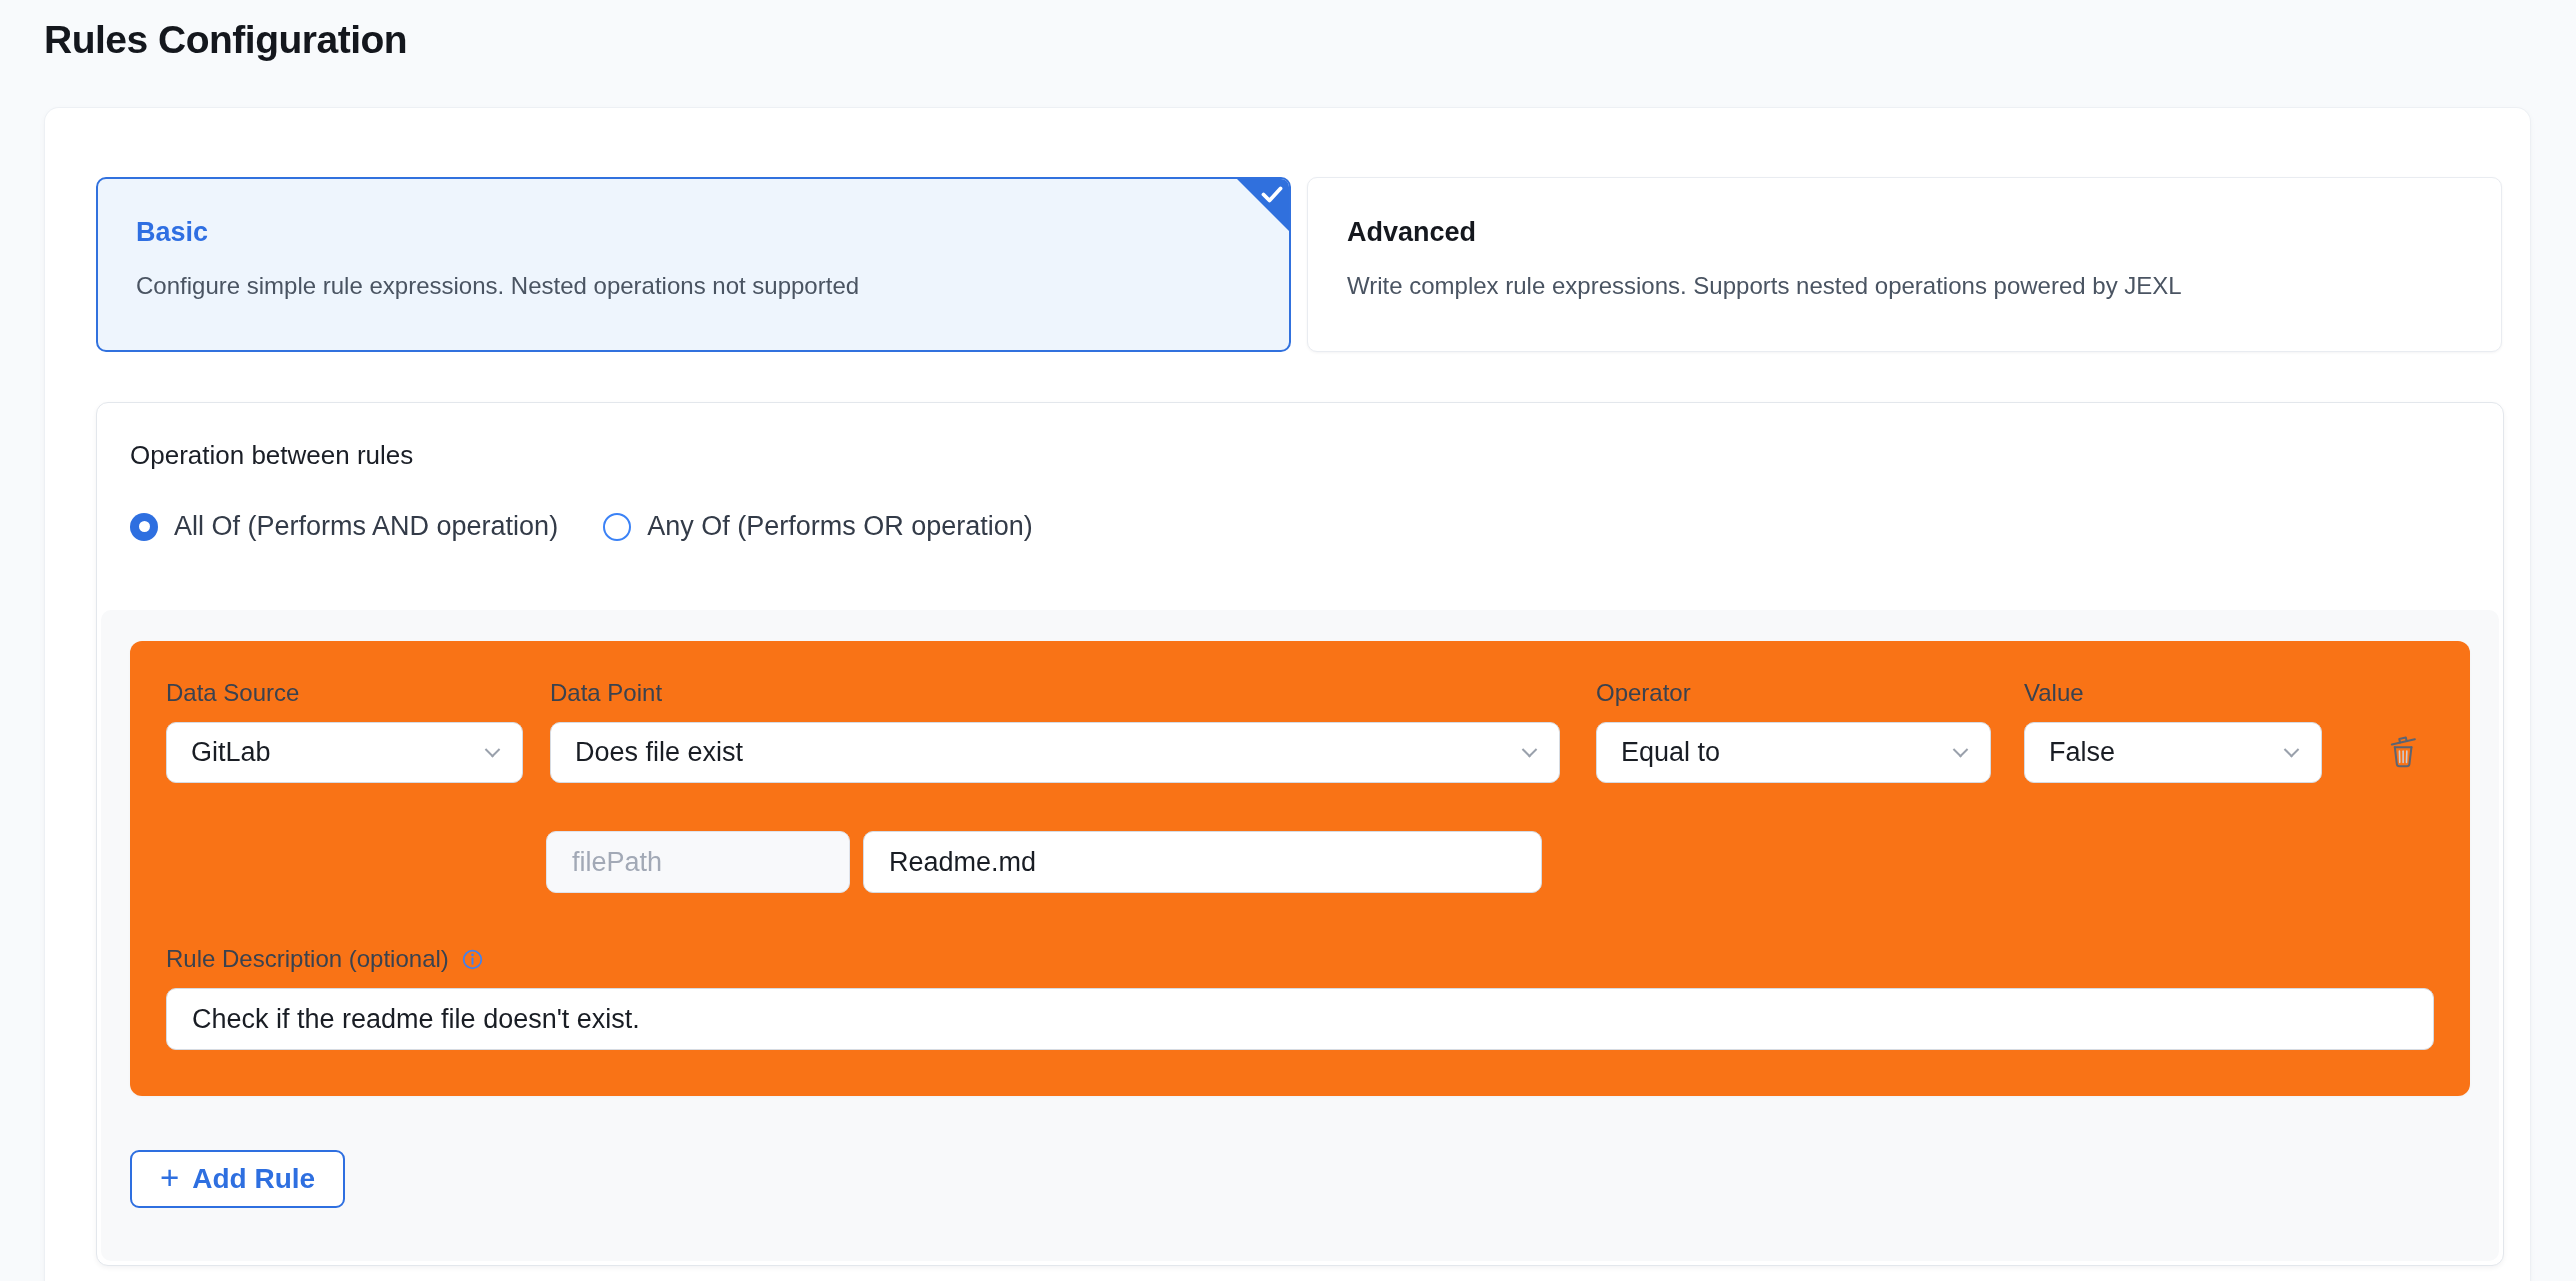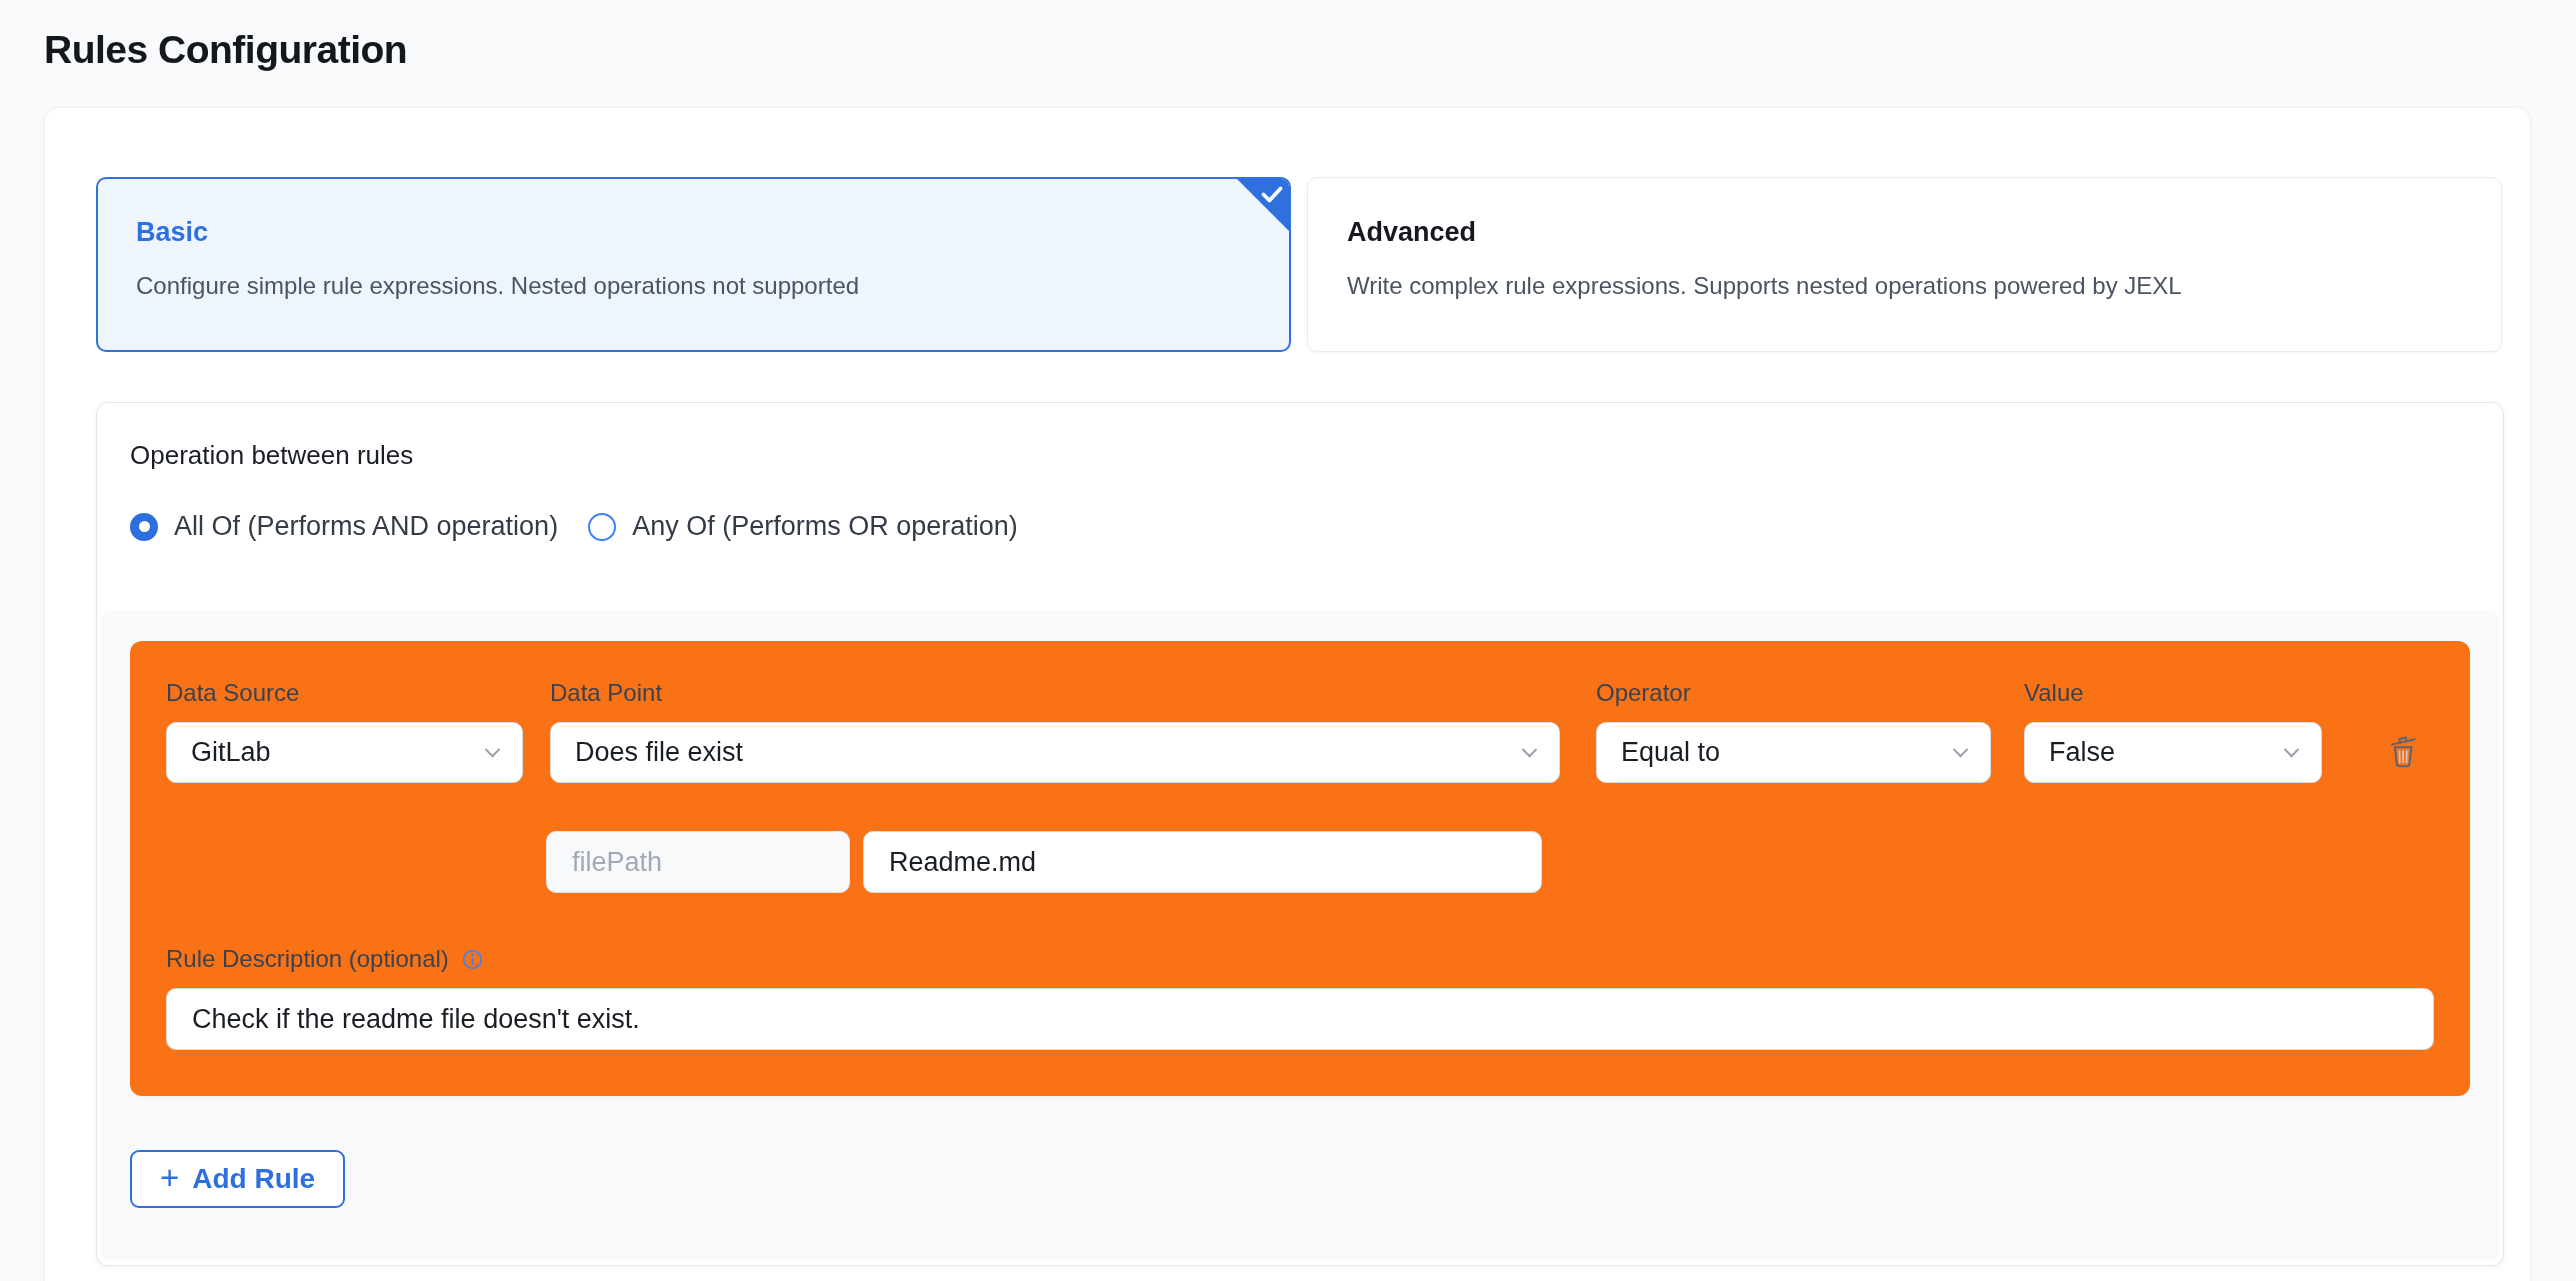--- a/index.html
+++ b/index.html
@@ -4,21 +4,21 @@
 <style>
   * { box-sizing: border-box; }
   html,body { margin:0; padding:0; }
   body {
     width:2576px; height:1281px; position:relative; overflow:hidden;
     background:#f8fafc;
     font-family:"Liberation Sans", sans-serif;
     color:#15181e;
   }
   .page-title {
-    position:absolute; left:44px; top:28px; margin:0;
+    position:absolute; left:44px; top:18px; margin:0;
     font-size:39px; font-weight:700; letter-spacing:-0.5px; color:#14171d;
   }
   .outer-card {
     position:absolute; left:45px; top:108px; width:2485px; height:1255px;
     background:#ffffff; border-radius:14px;
     box-shadow:0 0 0 1px #edf0f4, 0 2px 6px rgba(15,23,42,.05);
     padding:49px 28px 0 51px;
   }
   .tabs { display:flex; gap:16px; }
   .tab {
@@ -41,21 +41,21 @@
   }
   .corner-check { position:absolute; top:6px; right:5px; }
 
   .inner-card {
     margin-top:50px; width:2408px; height:864px; position:relative;
     background:#ffffff; border:1px solid #e3e7ec; border-radius:12px;
     box-shadow:0 2px 5px rgba(15,23,42,.05);
   }
   .op-section { padding:37px 33px 0; }
   .op-heading { font-size:26px; font-weight:400; color:#1a1e26; }
-  .radio-row { margin-top:40px; display:flex; align-items:center; gap:30px; }
+  .radio-row { margin-top:40px; display:flex; align-items:center; gap:45px; }
   .radio-opt { display:flex; align-items:center; gap:16px; font-size:27px; color:#333b48; cursor:pointer; }
   .radio {
     width:28px; height:28px; border-radius:50%; background:#fff;
     border:2.5px solid #3b82f6; flex:0 0 auto;
     display:flex; align-items:center; justify-content:center;
   }
   .radio.on { background:#2e6fe0; border:none; }
   .radio.on .dot { width:11px; height:11px; border-radius:50%; background:#ffffff; }
 
   .rules-area {

